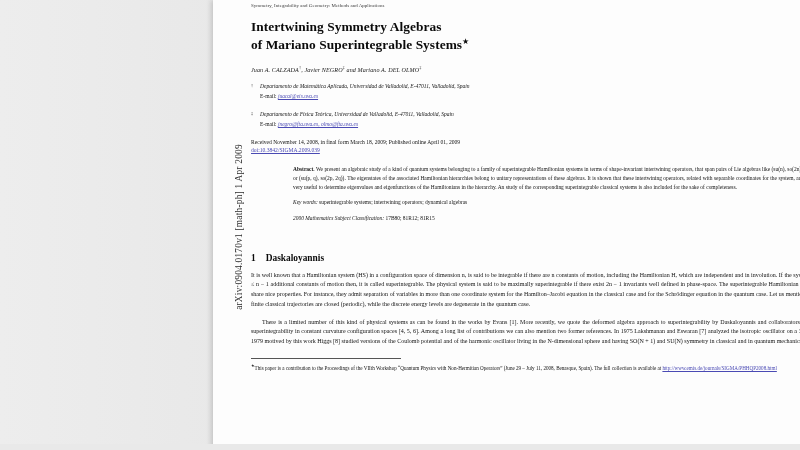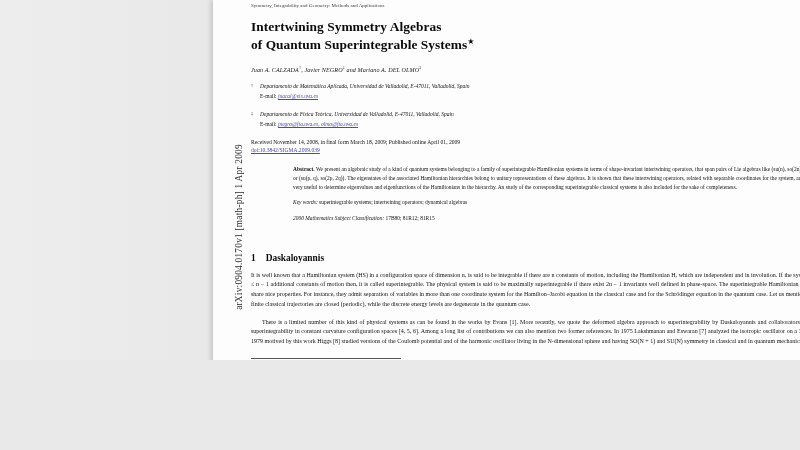--- a/index.html
+++ b/index.html
@@ -11,21 +11,21 @@
     height: 450px;
     overflow: hidden;
     background: #e9e9e9;
     font-family: "Liberation Serif", serif;
   }
 
   
   #viewer {
     position: relative;
     width: 800px;
-    height: 360px;
+    height: 444px;
     background: linear-gradient(to right, #ededed 0%, #e6e6e6 40%, #e2e2e2 100%);
     overflow: hidden;
   }
 
   
   #page {
     position: absolute;
     left: 213px;
     top: 0px;
     width: 740px;
@@ -221,21 +221,21 @@
 
     <div id="content">
 
       <div class="runhead">
         <span class="left">Symmetry, Integrability and Geometry: Methods and Applications</span>
 
       </div>
 
       <h1 id="title">
         <span>Intertwining Symmetry Algebras</span><br>
-        <span>of Quantum Superintegrable Systems</span><span class="star">★</span>
+        <span>of Mariano Superintegrable Systems</span><span class="star">★</span>
       </h1>
 
       <div id="authors">
         <span>Juan A. CALZADA</span><span class="sup">†</span><span>, Javier NEGRO</span><span class="sup">‡</span><span> and Mariano A. DEL OLMO</span><span class="sup">‡</span>
       </div>
 
       <div class="affil">
         <span class="dag">†</span>
         <span class="body">
           <span class="org">Departamento de Matemática Aplicada, Universidad de Valladolid, E-47011, Valladolid, Spain</span>

